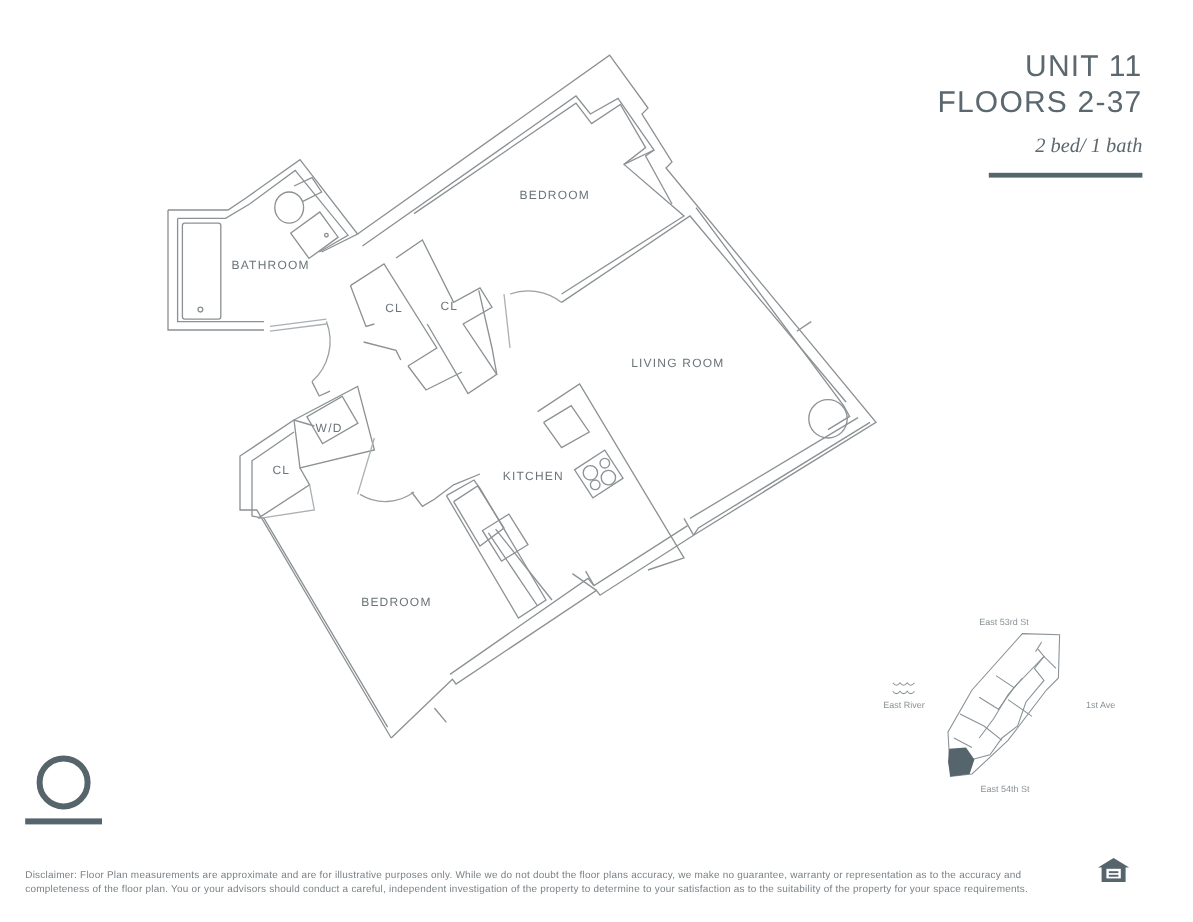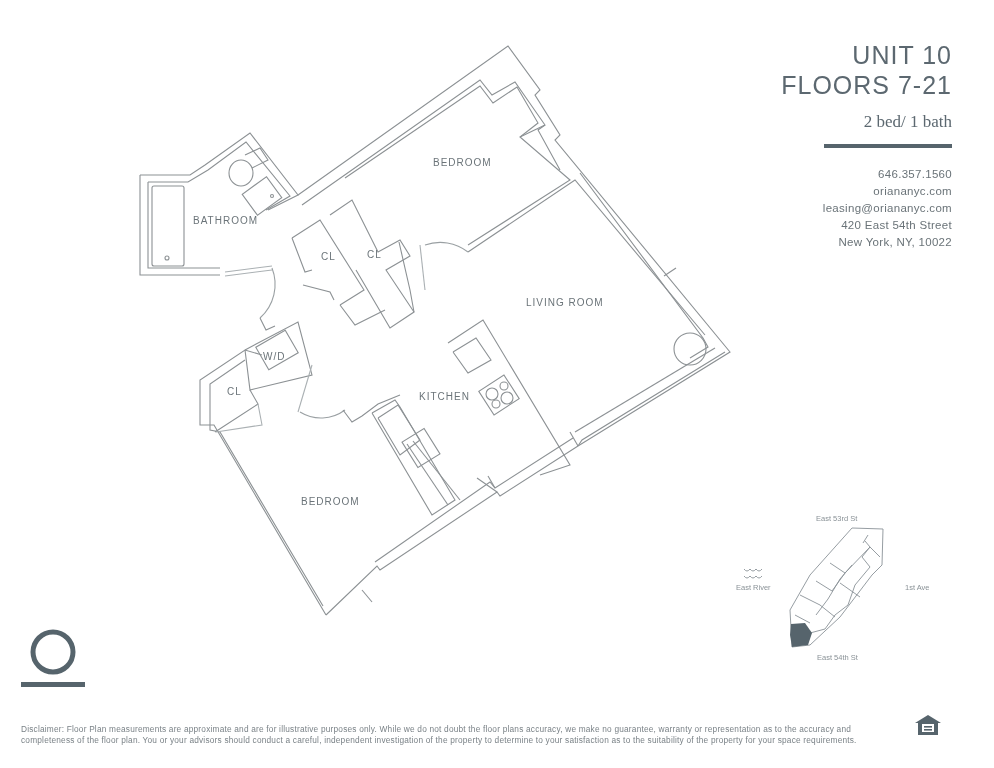--- a/index.html
+++ b/index.html
@@ -1,21 +1,21 @@
 <!DOCTYPE html>
 <html><head>
 <meta charset="utf-8">
 <style>
   html,body{margin:0;padding:0;background:#ffffff;}
   body{width:994px;height:768px;position:relative;overflow:hidden;font-family:"Liberation Sans",sans-serif;color:#5a6770;}
   .plan{position:absolute;left:0;top:0;width:994px;height:768px;}
   .plan text{font-family:"Liberation Sans",sans-serif;fill:#6b7479;letter-spacing:1px;}
   .info{position:absolute;right:42px;top:40px;text-align:right;}
   .unit-title{font-size:25px;color:#5c6870;letter-spacing:1px;line-height:30px;font-weight:normal;}
-  .unit-sub{font-family:"Liberation Serif",serif;font-size:17px;color:#5c6870;margin-top:12px;}
+  .unit-sub{font-family:"Liberation Serif",serif;font-style:italic;font-size:17px;color:#5c6870;margin-top:12px;}
   .rule{width:128px;height:4px;background:#56646c;margin:12px 0 0 auto;}
   .contact{margin-top:18px;font-size:11.5px;line-height:17px;color:#6a7378;letter-spacing:0.3px;}
   .disclaimer{position:absolute;left:21px;top:724px;width:880px;font-size:8.3px;line-height:11px;color:#7a8287;letter-spacing:0.2px;}
   .eho{position:absolute;left:913px;top:713px;width:30px;height:24px;}
   .logo{position:absolute;left:18px;top:625px;width:70px;height:65px;}
   .keymap{position:absolute;left:720px;top:505px;width:240px;height:165px;}
   .keymap text{font-family:"Liberation Sans",sans-serif;font-size:7.5px;fill:#8a9297;}
 </style>
 </head>
 <body>
@@ -100,31 +100,24 @@
   <text x="321" y="260" font-size="10">CL</text>
   <text x="367" y="258" font-size="10">CL</text>
   <text x="526" y="306" font-size="10">LIVING ROOM</text>
   <text x="263" y="360" font-size="10">W/D</text>
   <text x="227" y="395" font-size="10">CL</text>
   <text x="419" y="400" font-size="10">KITCHEN</text>
   <text x="301" y="505" font-size="10">BEDROOM</text>
 </svg>
 
 <div class="info">
-  <div class="unit-title">UNIT 10</div>
-  <div class="unit-title">FLOORS 7-21</div>
+  <div class="unit-title">UNIT 11</div>
+  <div class="unit-title">FLOORS 2-37</div>
   <div class="unit-sub">2 bed/ 1 bath</div>
   <div class="rule"></div>
-  <div class="contact">
-    <div>646.357.1560</div>
-    <div>oriananyc.com</div>
-    <div>leasing@oriananyc.com</div>
-    <div>420 East 54th Street</div>
-    <div>New York, NY, 10022</div>
-  </div>
 </div>
 
 <svg class="keymap" viewBox="0 0 240 165" xmlns="http://www.w3.org/2000/svg">
   <text x="96" y="16">East 53rd St</text>
   <text x="97" y="155">East 54th St</text>
   <text x="16" y="85">East River</text>
   <text x="185" y="85">1st Ave</text>
   <g fill="none" stroke="#8a9297" stroke-width="0.9">
     <path d="M24,64 q3,4 6,0 q3,4 6,0 q3,4 6,0"></path>
     <path d="M24,71 q3,4 6,0 q3,4 6,0 q3,4 6,0"></path>

